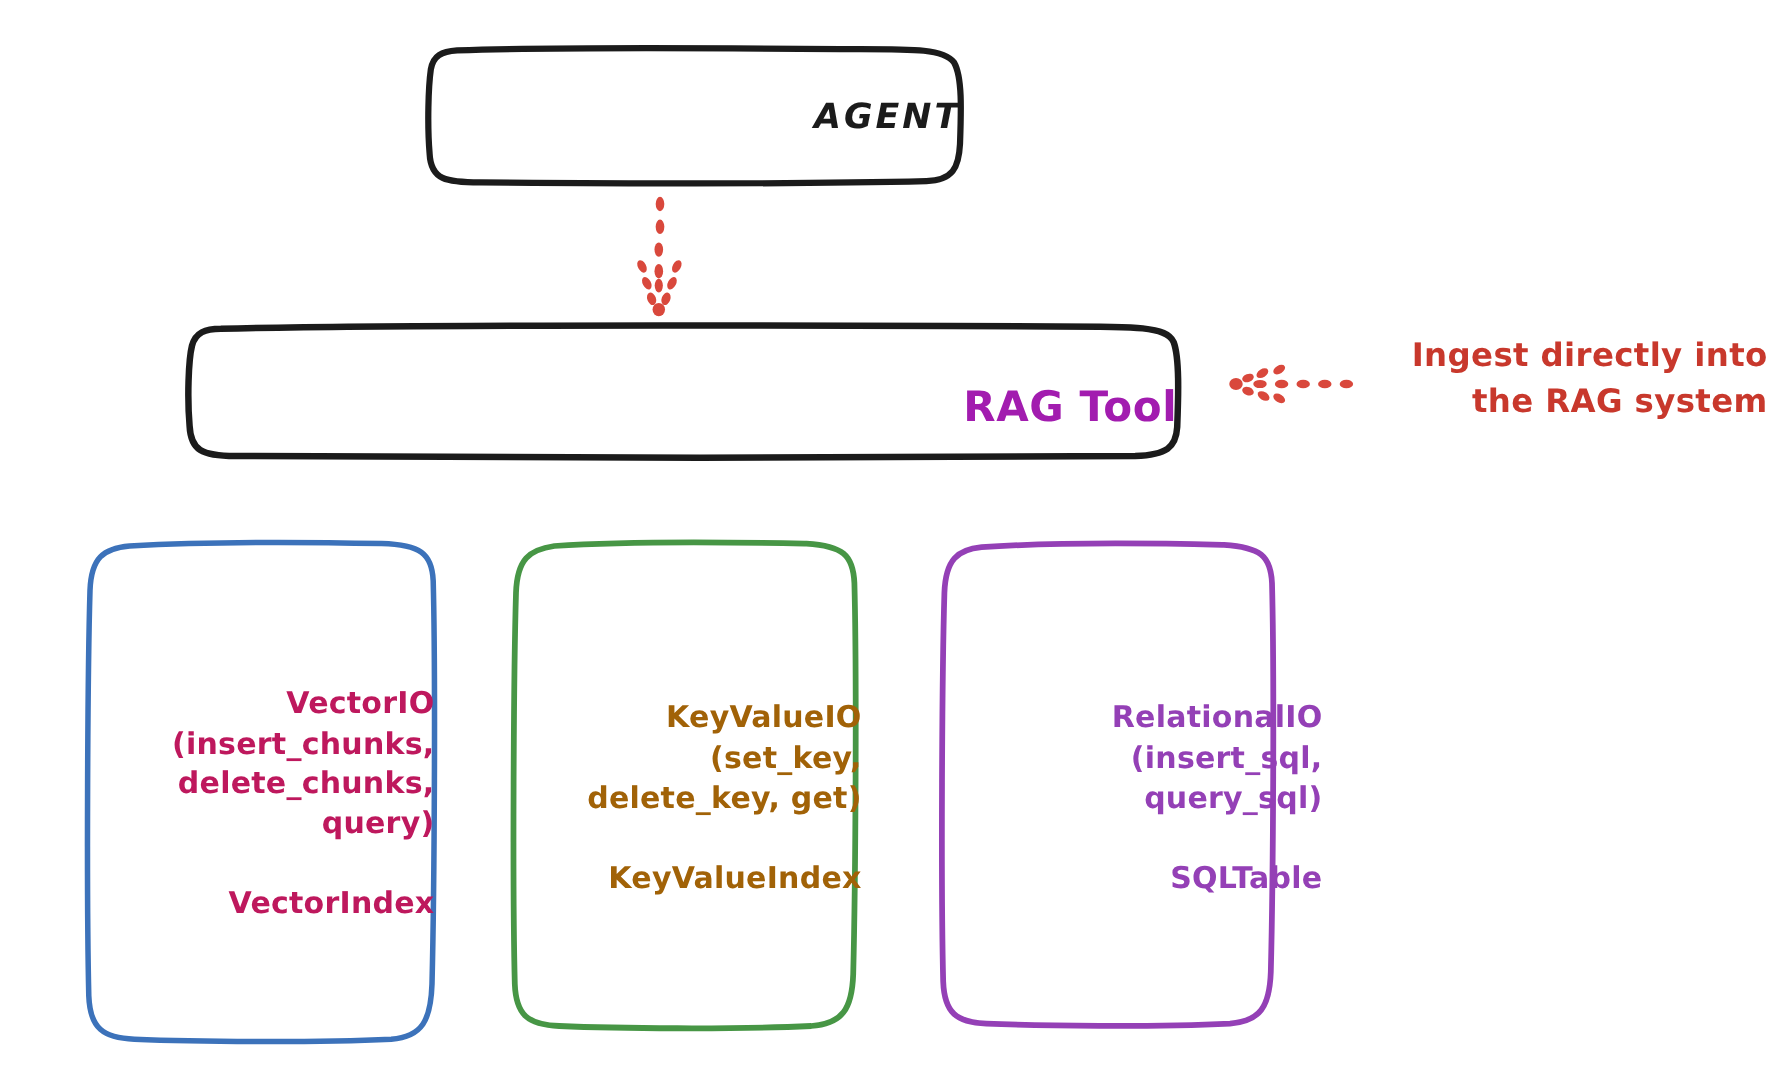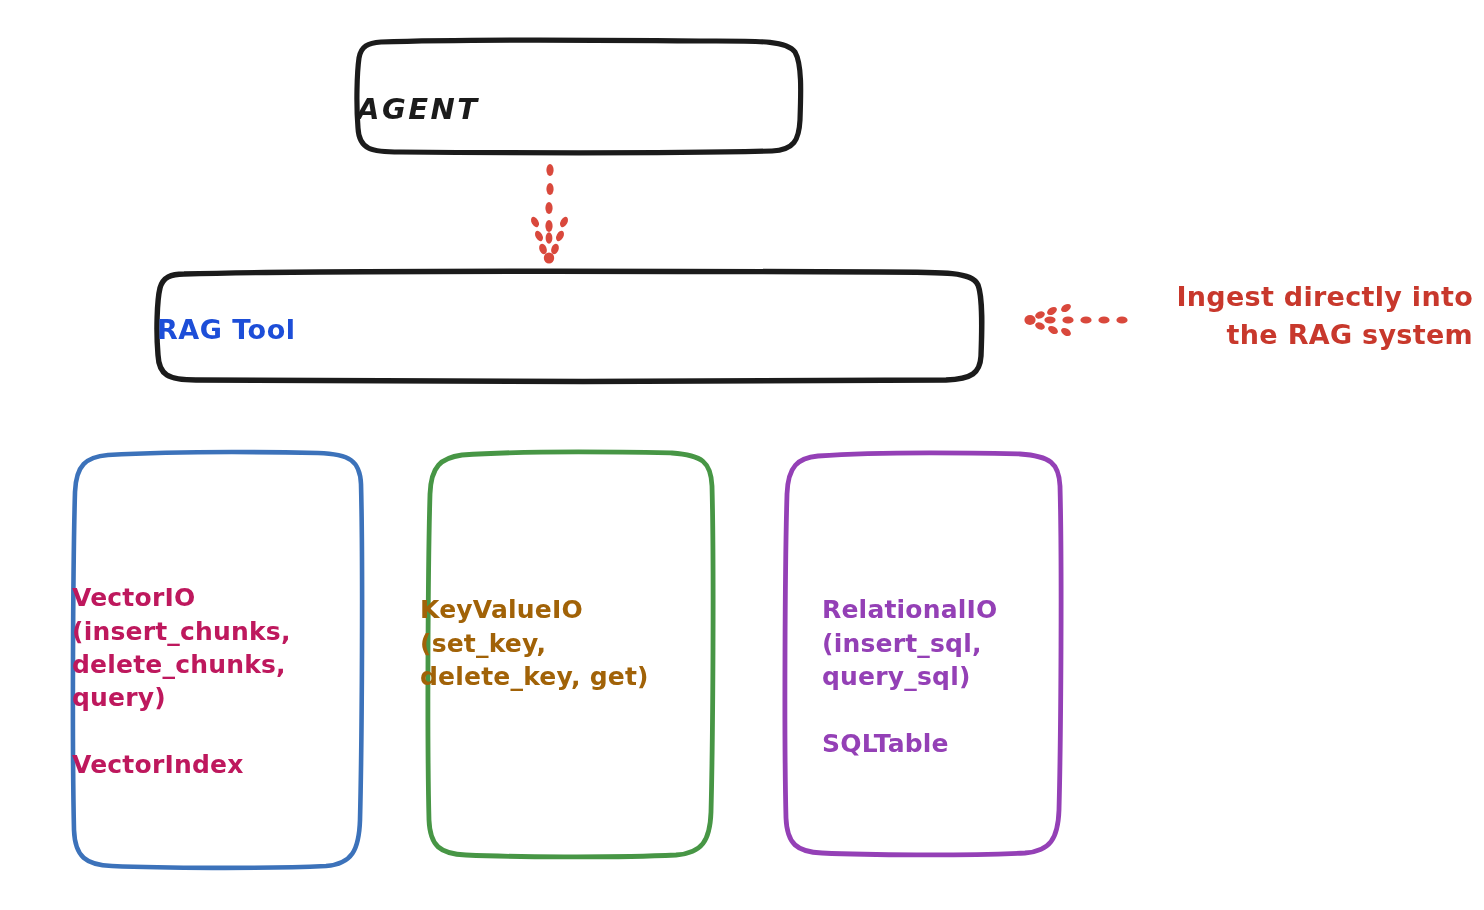--- a/index.html
+++ b/index.html
@@ -21,50 +21,49 @@
   svg.layer {
     position: absolute;
     left: 0;
     top: 0;
     width: 1484px;
     height: 910px;
     pointer-events: none;
   }
   .node-text {
     position: absolute;
-    text-align: left;
+    text-align: right;
     white-space: pre-line;
     line-height: 1.30;
     pointer-events: none;
-    margin-top: 12px;
     -webkit-font-smoothing: antialiased;
   }
 
   
   #agent-label {
     left: 357px;
     top: 79px;
     width: 444px;
     font-size: 29px;
     font-style: italic;
     font-weight: 700;
     letter-spacing: 2.5px;
     color: #1b1b1b;
     font-family: "DejaVu Sans", sans-serif;
   }
 
   
   #ragtool-label {
     left: 157px;
-    top: 300px;
+    top: 318px;
     width: 824px;
-    font-size: 27px;
+    font-size: 35px;
     font-weight: 600;
     letter-spacing: 0.5px;
-    color: #1d4ed8;
+    color: #a21caf;
     font-family: "DejaVu Sans", sans-serif;
   }
 
   
   .card-label {
     font-size: 25px;
     font-weight: 600;
     letter-spacing: 0.2px;
     line-height: 1.33;
   }
@@ -200,20 +199,21 @@
 (insert_chunks,
 delete_chunks,
 query)</span>
     <span class="sub">VectorIndex</span>
   </div>
 
   <div class="node-text card-label" id="keyvalueio-label">
     <span>KeyValueIO
 (set_key,
 delete_key, get)</span>
+    <span class="sub">KeyValueIndex</span>
   </div>
 
   <div class="node-text card-label" id="relationalio-label">
     <span>RelationalIO
 (insert_sql,
 query_sql)</span>
     <span class="sub">SQLTable</span>
   </div>
 
   <div id="annotation">Ingest directly into

